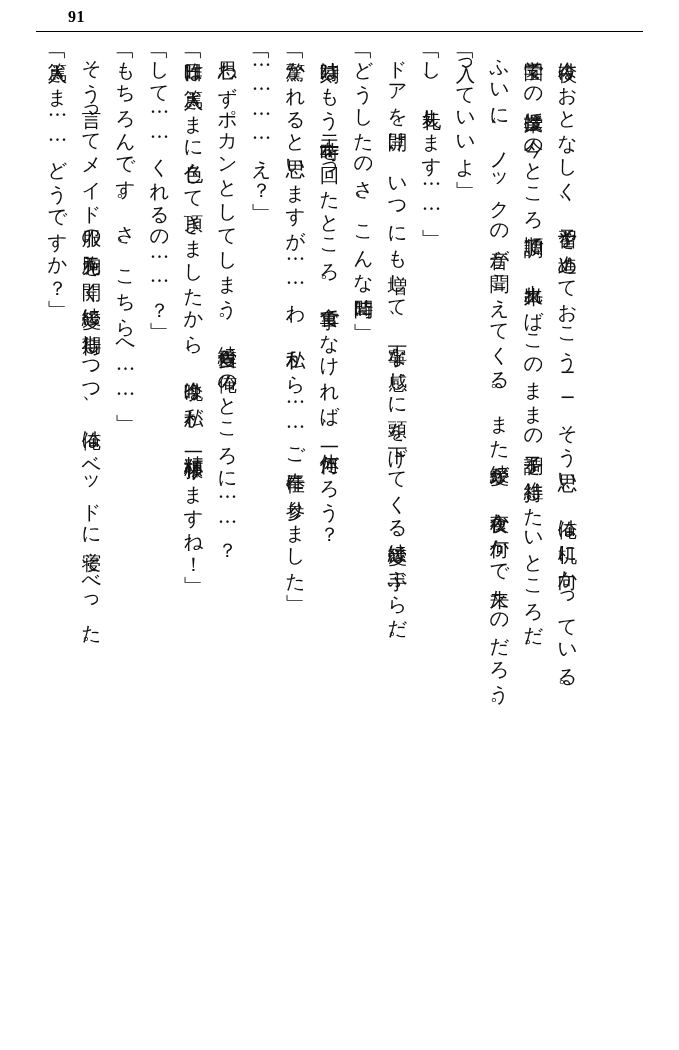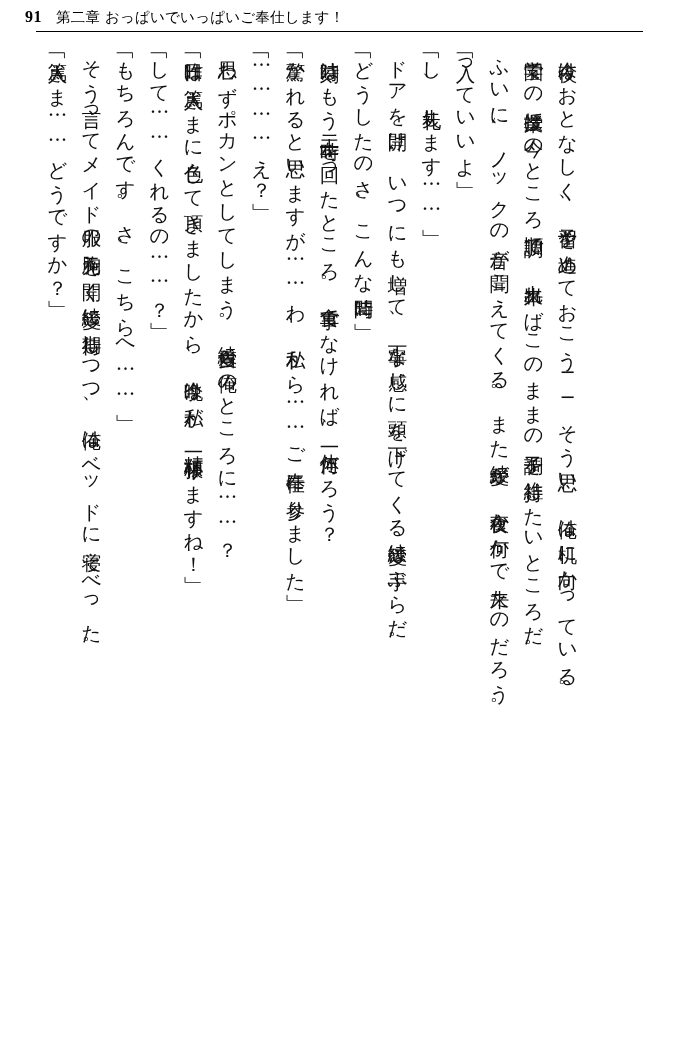--- a/index.html
+++ b/index.html
@@ -25,21 +25,21 @@
 
   
   .header {
     position: absolute;
     top: 0;
     left: 0;
     width: 679px;
     height: 34px;
     display: flex;
     align-items: center;
-    padding-left: 25px;
+    padding-left: 68px;
     box-sizing: border-box;
   }
   .header-rule {
     position: absolute;
     top: 31px;
     left: 36px;
     width: 607px;
     height: 1px;
     background: #000000;
   }
@@ -94,21 +94,20 @@
   .vline::first-letter { }
 
 </style>
 </head>
 <body>
 
 <div class="page">
 
   <div class="header">
     <span class="page-number">91</span>
-    <span class="chapter-title">第二章 おっぱいでいっぱいご奉仕します！</span>
   </div>
   <div class="header-rule"></div>
 
   <div class="body-area">
     <div class="vline ind-0">「篤人さま……どうですか？」</div>
     <div class="vline ind-0">そう言ってメイド服の胸元を開く綾愛に期待しつつ、俺はベッドに寝そべった。</div>
     <div class="vline ind-0">「もちろんです。さ、こちらへ……」</div>
     <div class="vline ind-0">「して……くれるの……？」</div>
     <div class="vline ind-0">「昨日は篤人さまに色々して頂きましたから、今晩は私が、精一杯頑張りますね！」</div>
     <div class="vline ind-0">思わずポカンとしてしまう。綾愛自ら俺のところに……？</div>

